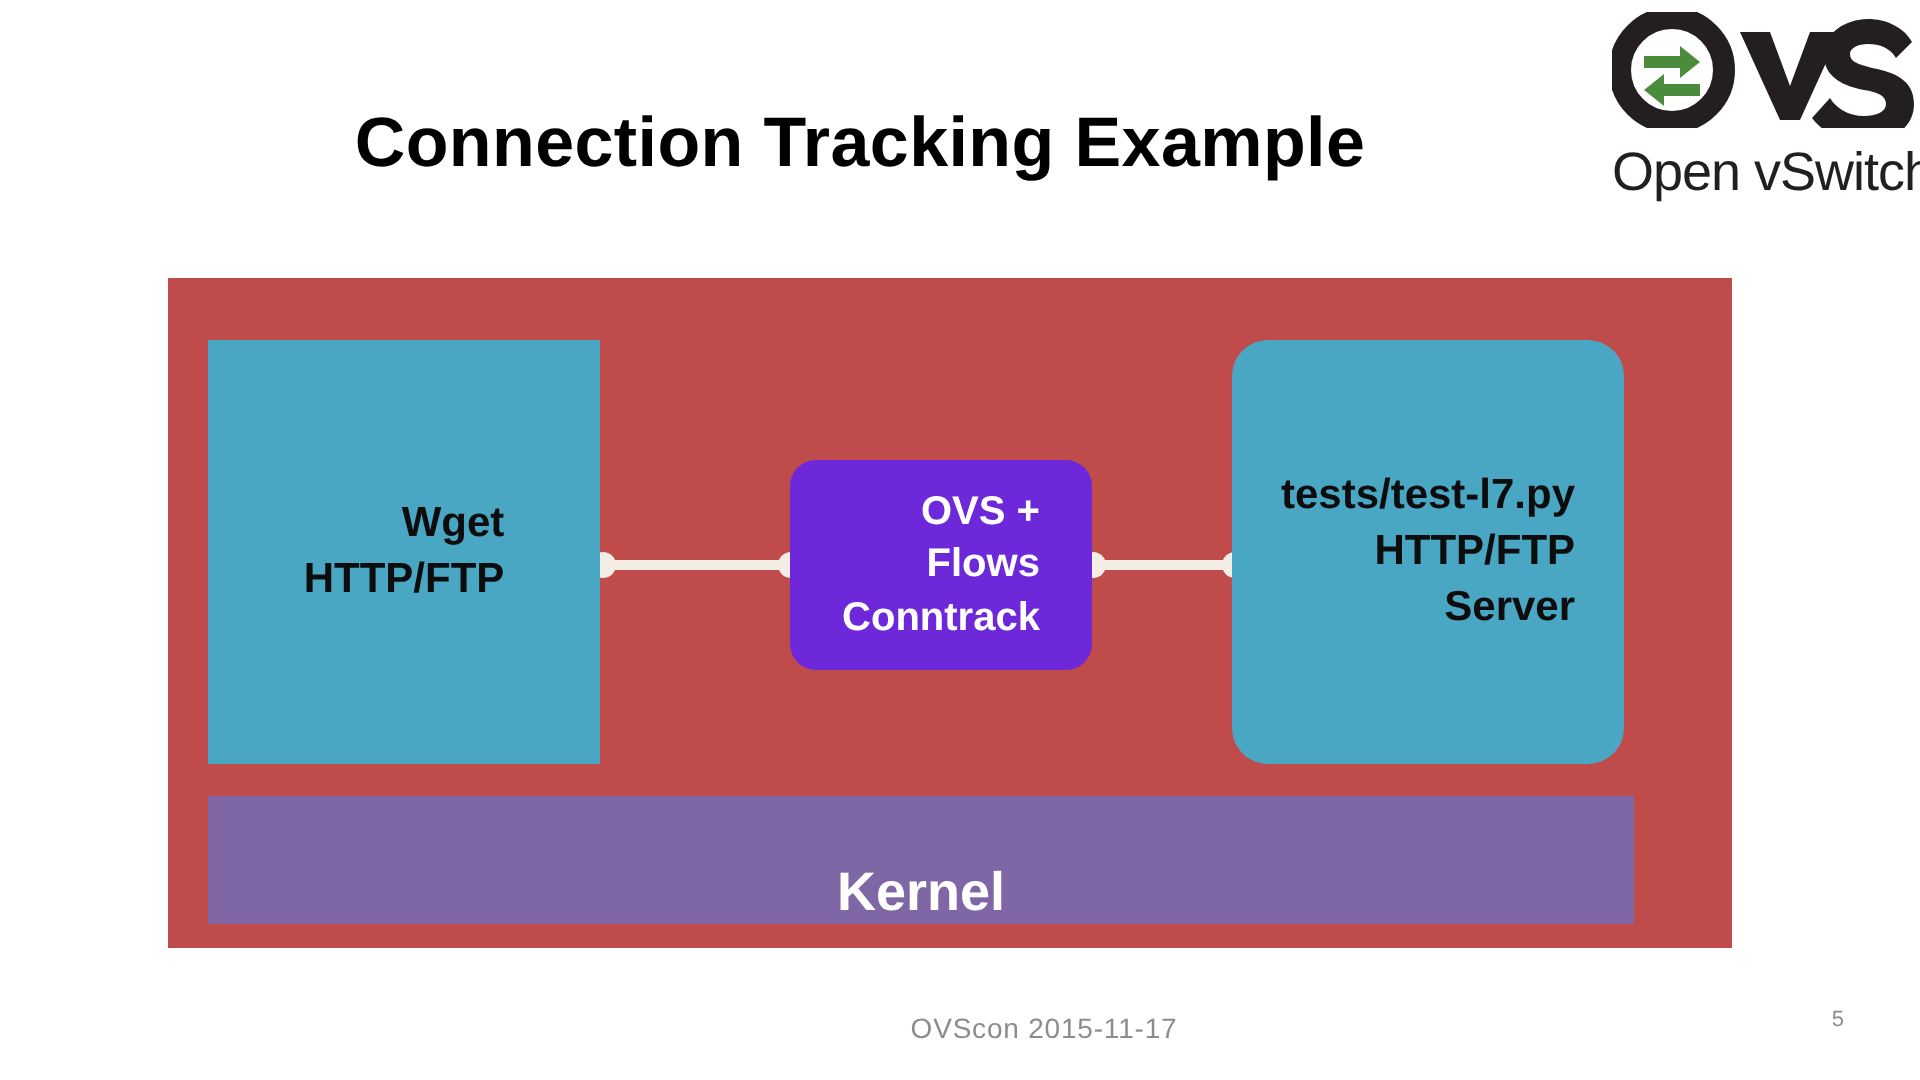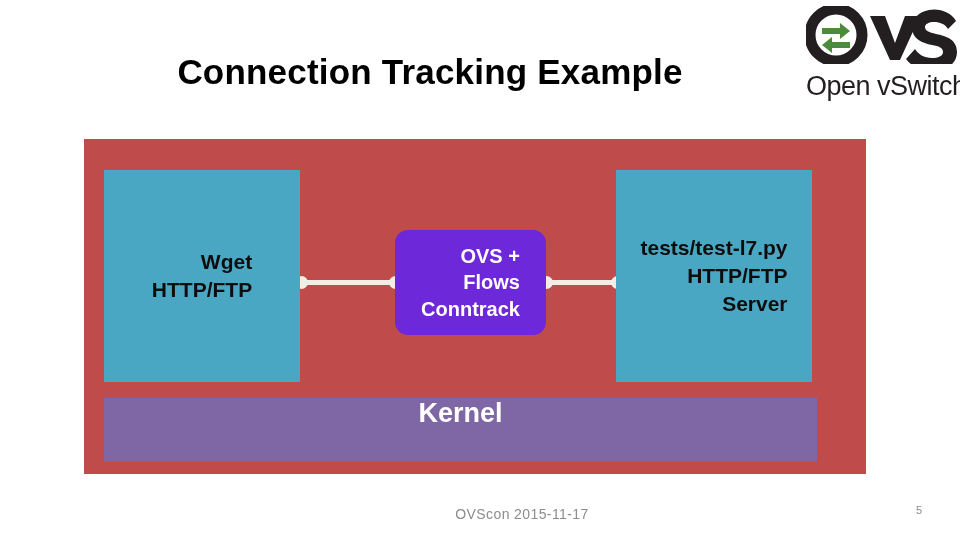--- a/index.html
+++ b/index.html
@@ -89,20 +89,21 @@
     left: 20px;
     top: 31px;
     width: 196px;
     height: 212px;
   }
   #node-server {
     left: 532px;
     top: 31px;
     width: 196px;
     height: 212px;
+    border-radius: 18px;
   }
   #node-ovs {
     left: 311px;
     top: 91px;
     width: 151px;
     height: 105px;
     background: #6d28d9;
     color: #ffffff;
     font-size: 20px;
     border-radius: 13px;
@@ -132,21 +133,21 @@
 
   
   #kernel-bar {
     position: absolute;
     left: 20px;
     top: 259px;
     width: 713px;
     height: 64px;
     background: #7f66a5;
     display: flex;
-    align-items: flex-start;
+    align-items: flex-end;
     justify-content: center;
     color: #ffffff;
     font-size: 27px;
     font-weight: bold;
   }
 
   
   #footer-center {
     position: absolute;
     left: 0;

